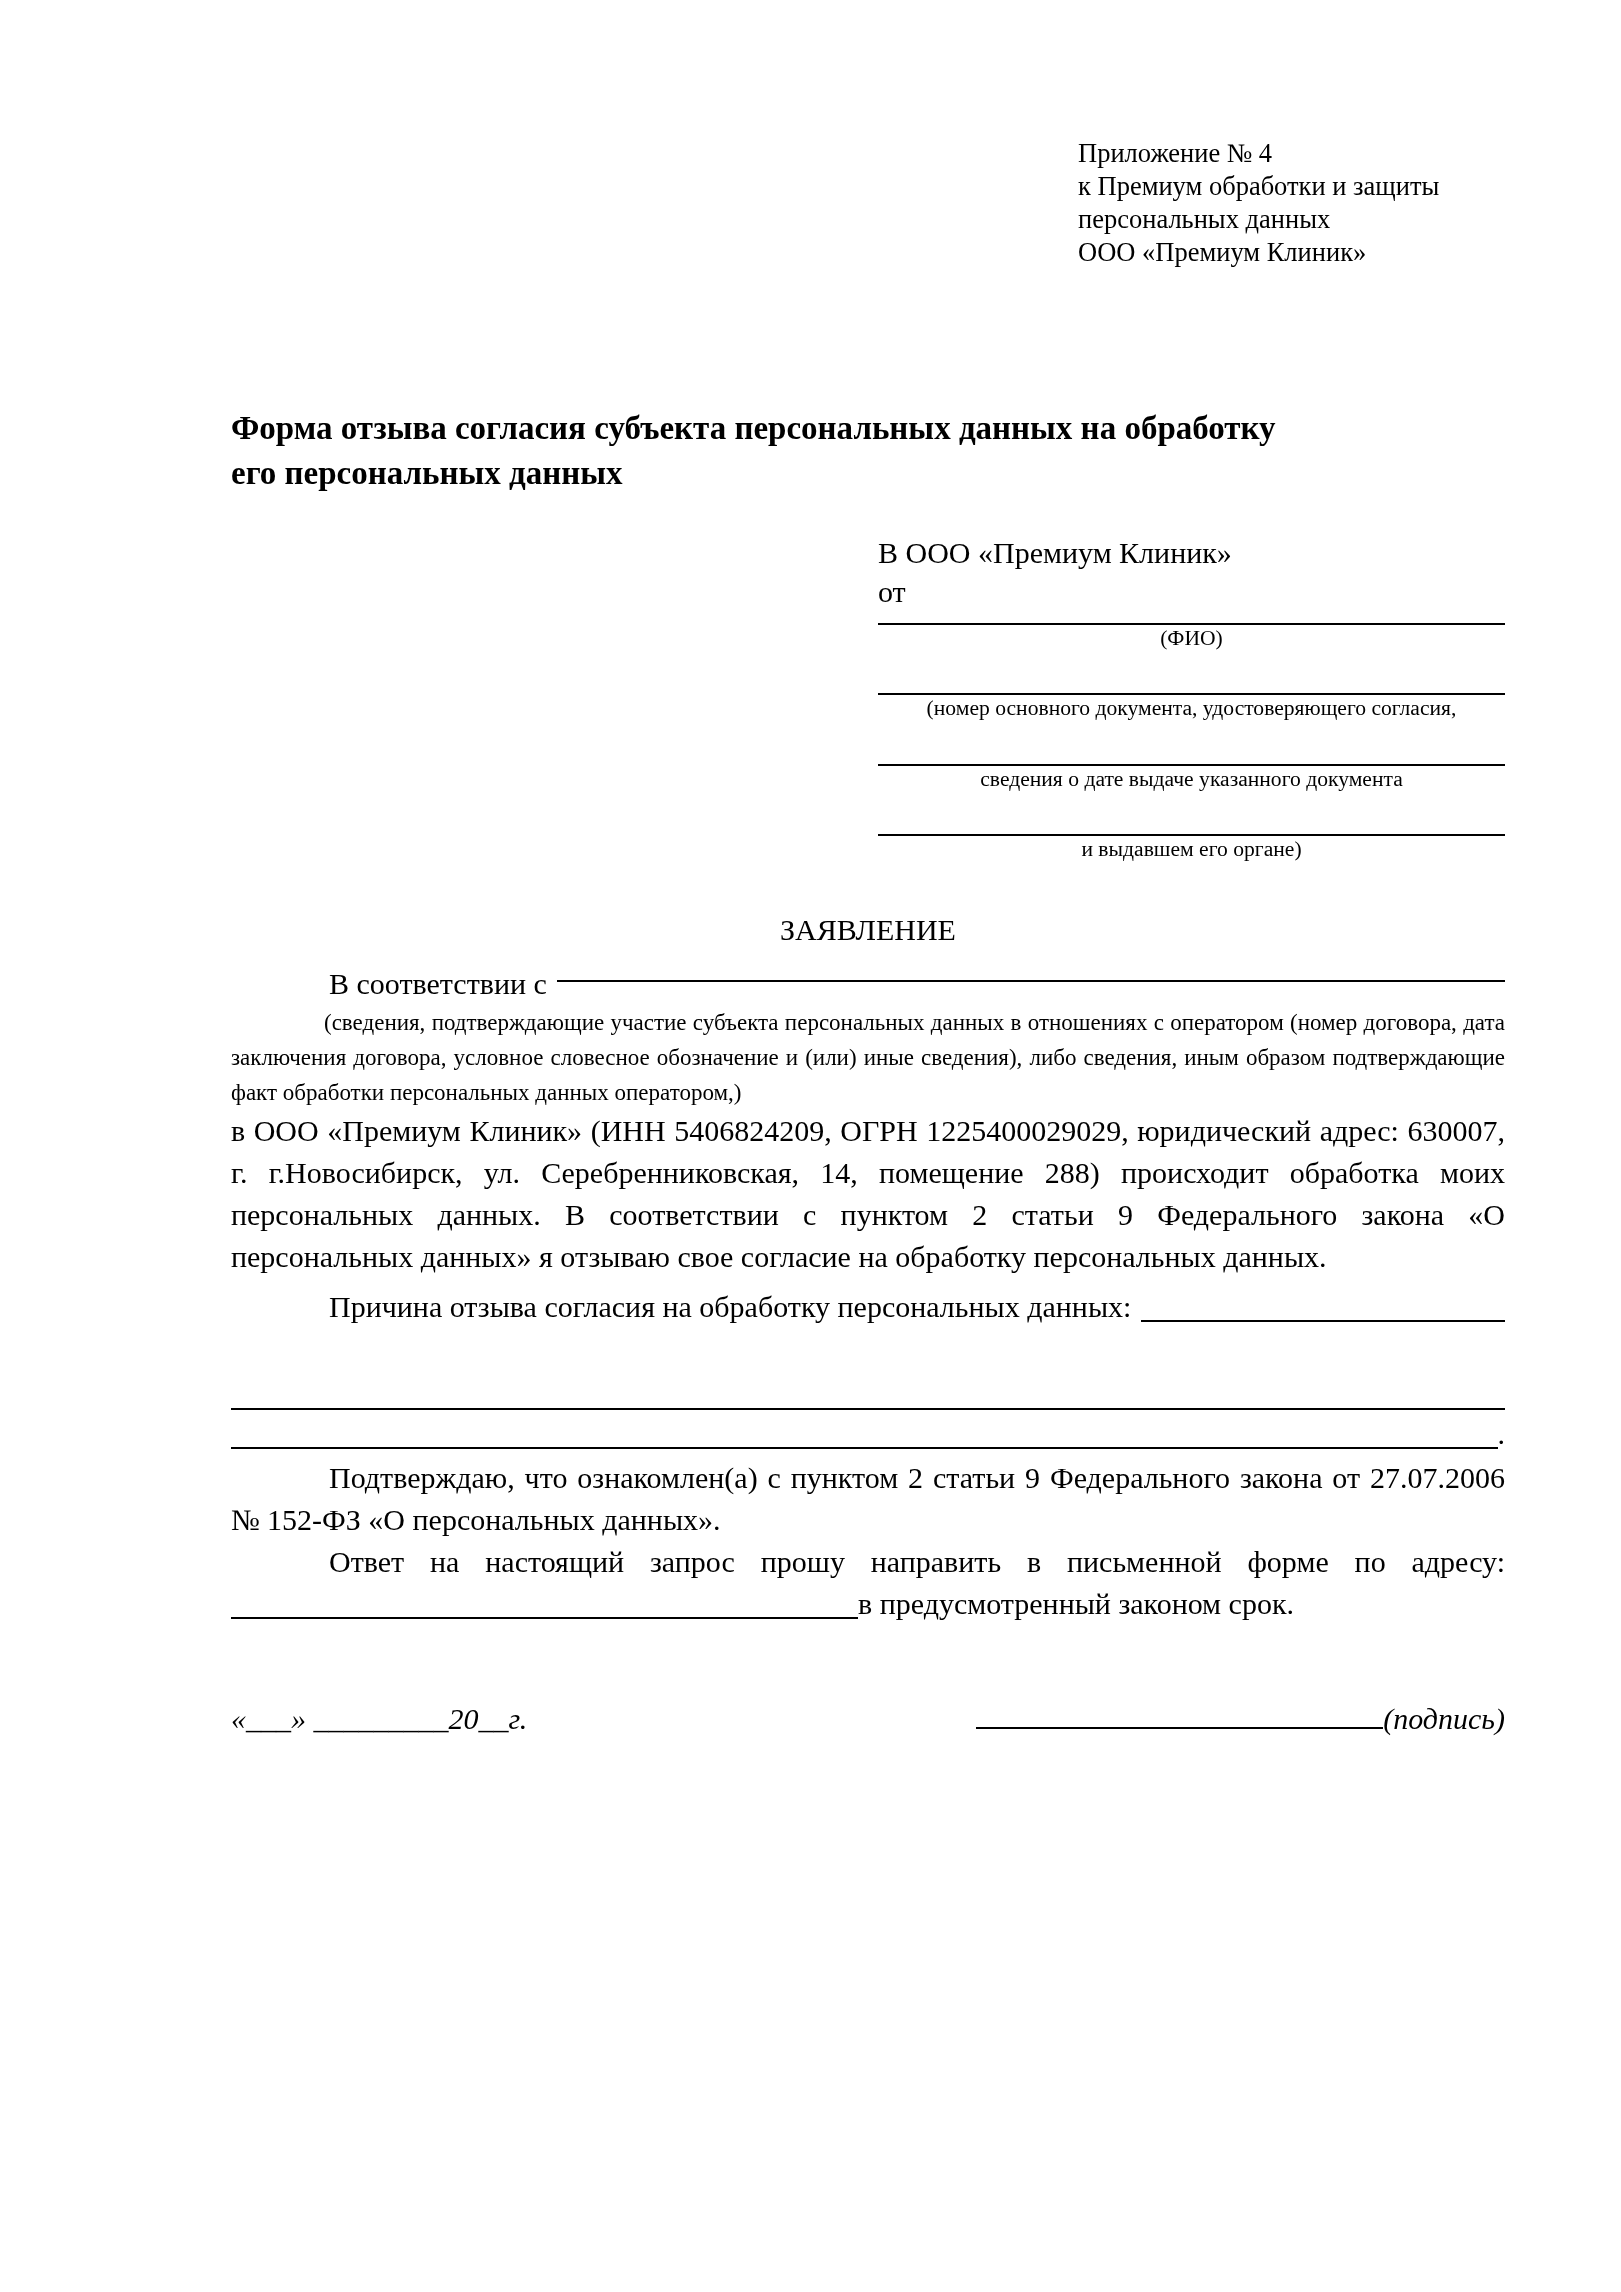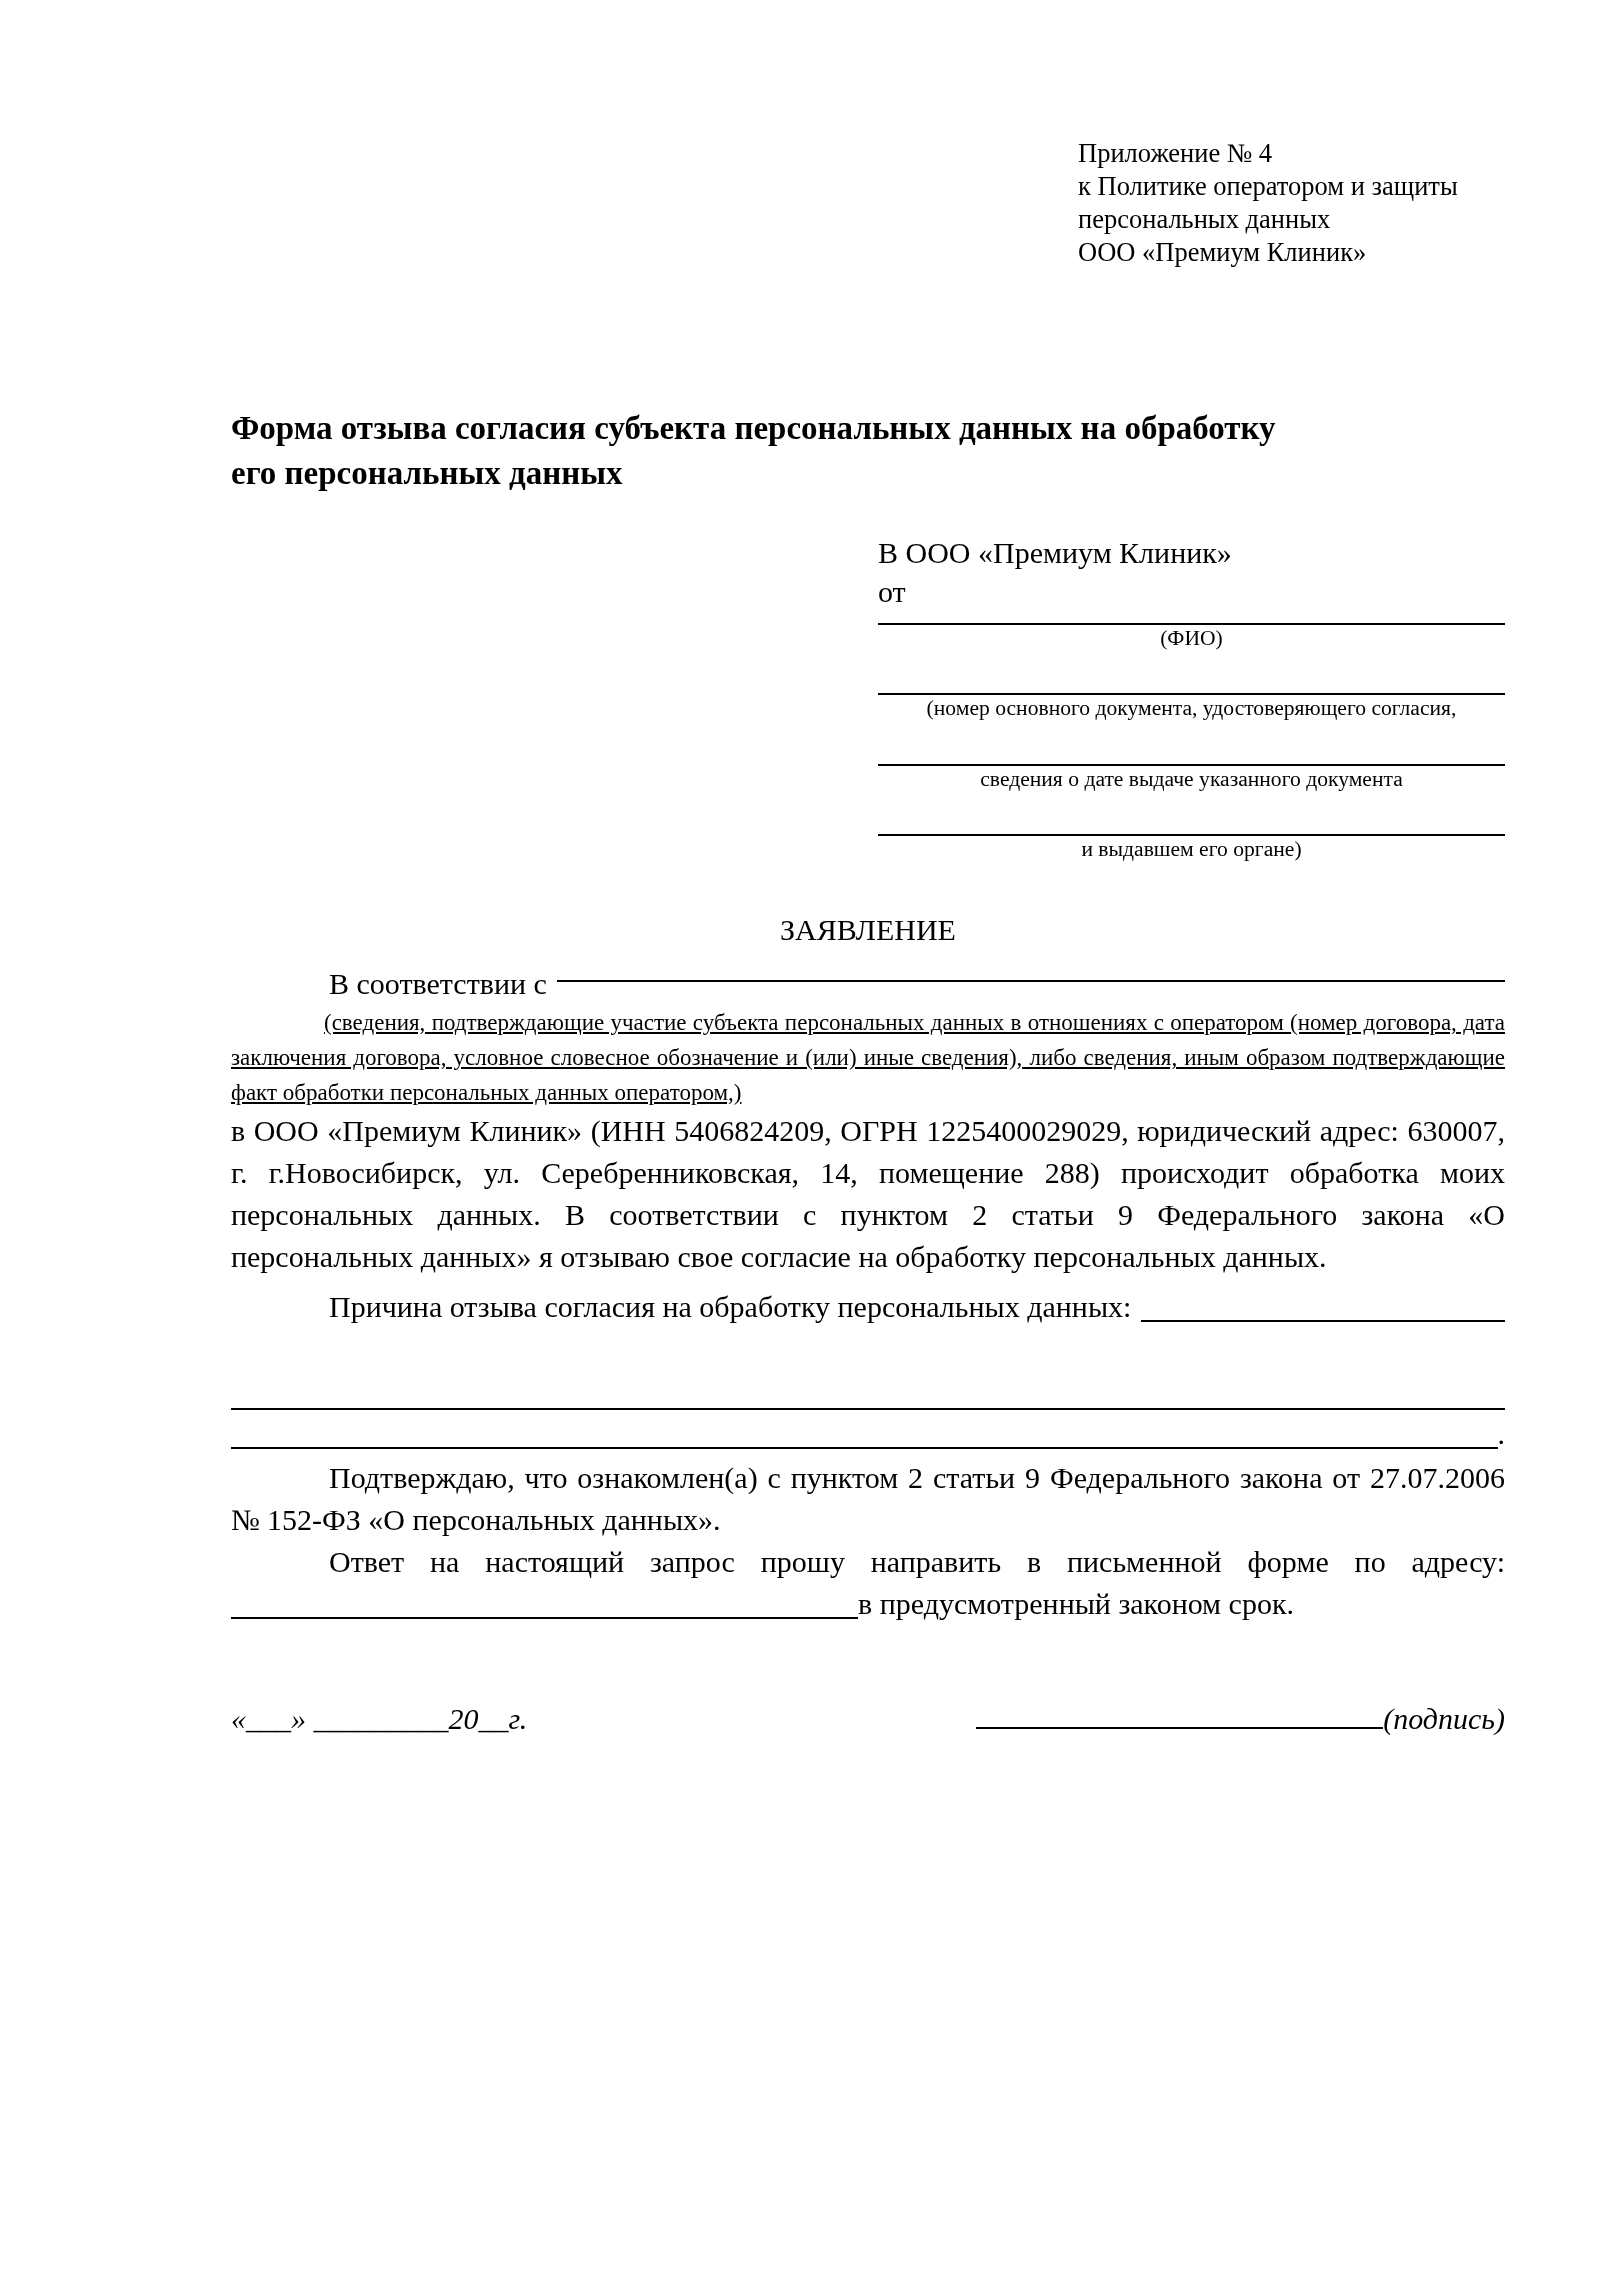--- a/index.html
+++ b/index.html
@@ -76,21 +76,20 @@
     flex: 1 1 auto;
     border-bottom: 2px solid #000;
     margin: 0 0 5.9px 9.8px;
   }
   .intro-row { margin-top: 13.7px; align-items: center; }
   .note {
     font-size: 23px;
     line-height: 35px;
     text-align: justify;
     text-indent: 93px;
-    text-decoration: underline;
   }
   .body-par {
     margin: 0;
     font-size: 30px;
     line-height: 42px;
     text-align: justify;
   }
   .body-par.indented { text-indent: 98px; }
   .justify-last { text-align-last: justify; }
   .reason-row { margin-top: 7.8px; }
@@ -134,21 +133,21 @@
   .sig-caption { white-space: nowrap; }
 </style>
 </head>
 <body>
 
 <div class="page">
   <div class="content">
 
     <div class="appendix">
       <div>Приложение № 4</div>
-      <div>к Политике оператором и защиты</div>
+      <div>к Премиум обработки и защиты</div>
       <div>персональных данных</div>
       <div>ООО «Премиум Клиник»</div>
     </div>
 
     <h1 class="title">
       <span>Форма отзыва согласия субъекта персональных данных на обработку</span><br>
       <span>его персональных данных</span>
     </h1>
 
     <div class="recipient">

